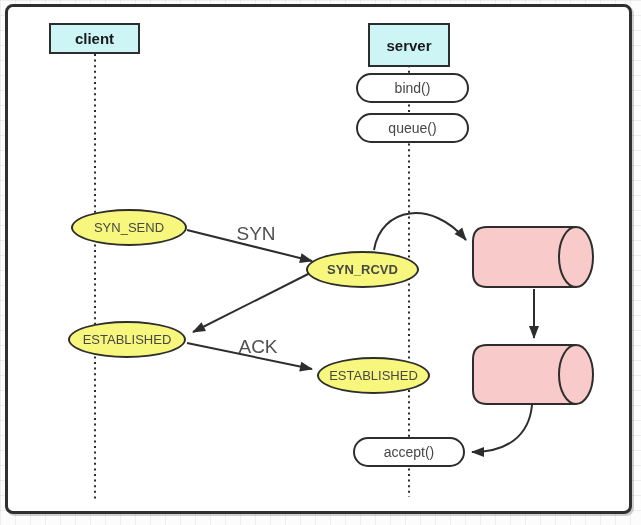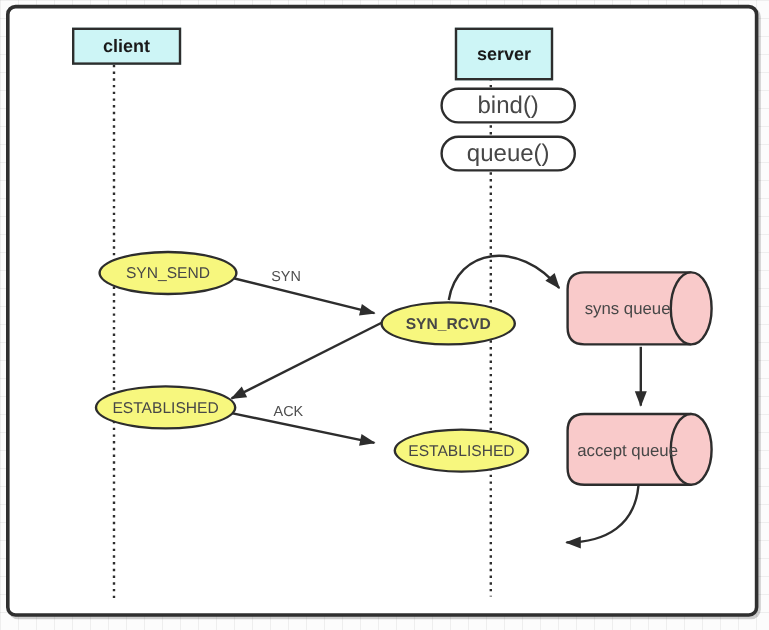--- a/index.html
+++ b/index.html
@@ -50,47 +50,47 @@
     stroke: var(--stroke);
     stroke-width: 2;
   }
   .node {
     position: absolute;
     box-sizing: border-box;
     display: flex;
     align-items: center;
     justify-content: center;
     white-space: nowrap;
-    margin-left: 11px;
   }
   .actor {
     background: var(--actor-fill);
     border: 2px solid var(--stroke);
     font-weight: 700;
     font-size: 15px;
     color: var(--actor-text);
   }
   .call {
     background: var(--node-fill);
     border: 2px solid var(--stroke);
     border-radius: 15px;
-    font-size: 20px;
+    font-size: 14px;
     color: var(--node-text);
   }
   .state {
     background: var(--state-fill);
     border: 2px solid var(--stroke);
     border-radius: 50%;
     font-size: 13px;
     color: var(--node-text);
   }
   .msg {
     position: absolute;
-    font-size: 12px;
+    font-size: 19px;
     color: var(--message-text);
+    text-align: center;
   }
   .qlabel {
     position: absolute;
     display: flex;
     align-items: center;
     justify-content: center;
     font-size: 14px;
     color: var(--node-text);
     white-space: nowrap;
   }
@@ -127,26 +127,25 @@
     <path class="edge" d="M374 250 C381 207 432 199 466 240"></path>
     <path class="edge" d="M534 289 L534 338"></path>
     <path class="edge" d="M532 405 C529 437 506 452 472 452"></path>
   </svg>
 
   <div class="node actor" style="left:49px; top:23px; width:91px; height:31px;">client</div>
   <div class="node actor" style="left:368px; top:23px; width:82px; height:44px;">server</div>
 
   <div class="node call" style="left:356px; top:73px; width:113px; height:30px;">bind()</div>
   <div class="node call" style="left:356px; top:113px; width:113px; height:30px;">queue()</div>
+  <div class="node call" style="left:353px; top:437px; width:112px; height:30px;">accept()</div>
 
 
   <div class="node state" style="left:71px; top:209px; width:116px; height:37px;">SYN_SEND</div>
   <div class="node state" style="left:306px; top:251px; width:113px; height:37px;font-weight:bold;">SYN_RCVD</div>
   <div class="node state" style="left:68px; top:321px; width:118px; height:37px;">ESTABLISHED</div>
   <div class="node state" style="left:317px; top:357px; width:113px; height:37px;">ESTABLISHED</div>
 
   <div class="msg" style="left:226px; top:223px; width:60px;">SYN</div>
   <div class="msg" style="left:228px; top:336px; width:60px;">ACK</div>
 
-  <div class="qlabel" style="left:465px; top:240px; width:116px; height:34px;">syns queue</div>
-  <div class="qlabel" style="left:465px; top:358px; width:116px; height:34px;">accept queue</div>
 
 </div>
 
 </body></html>

